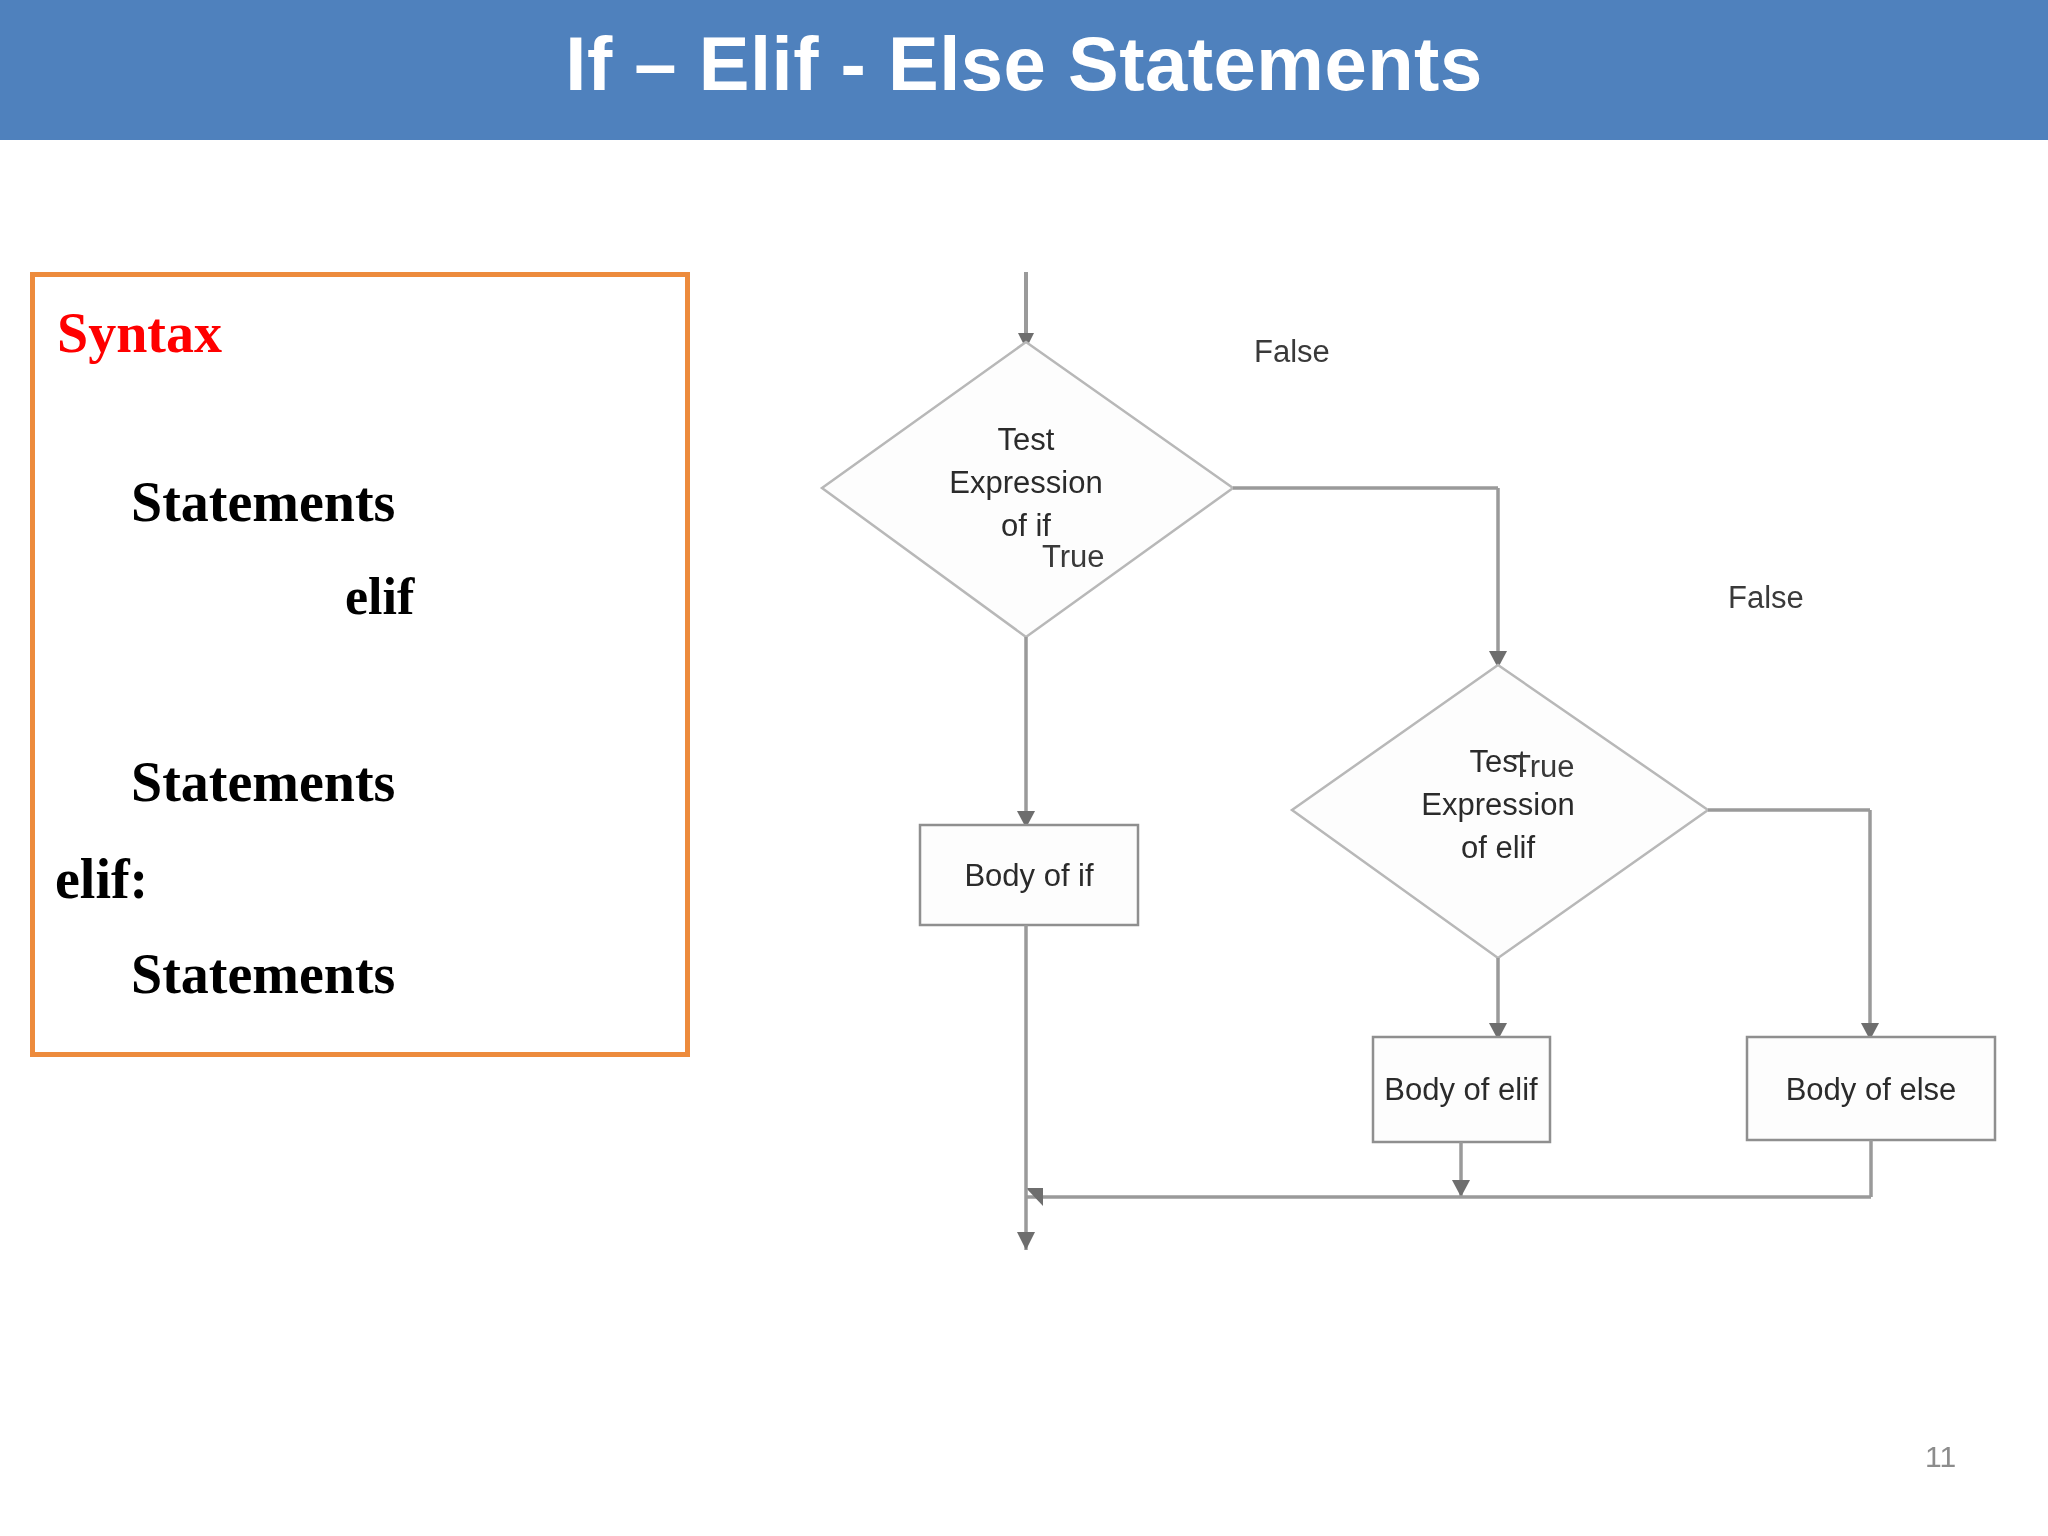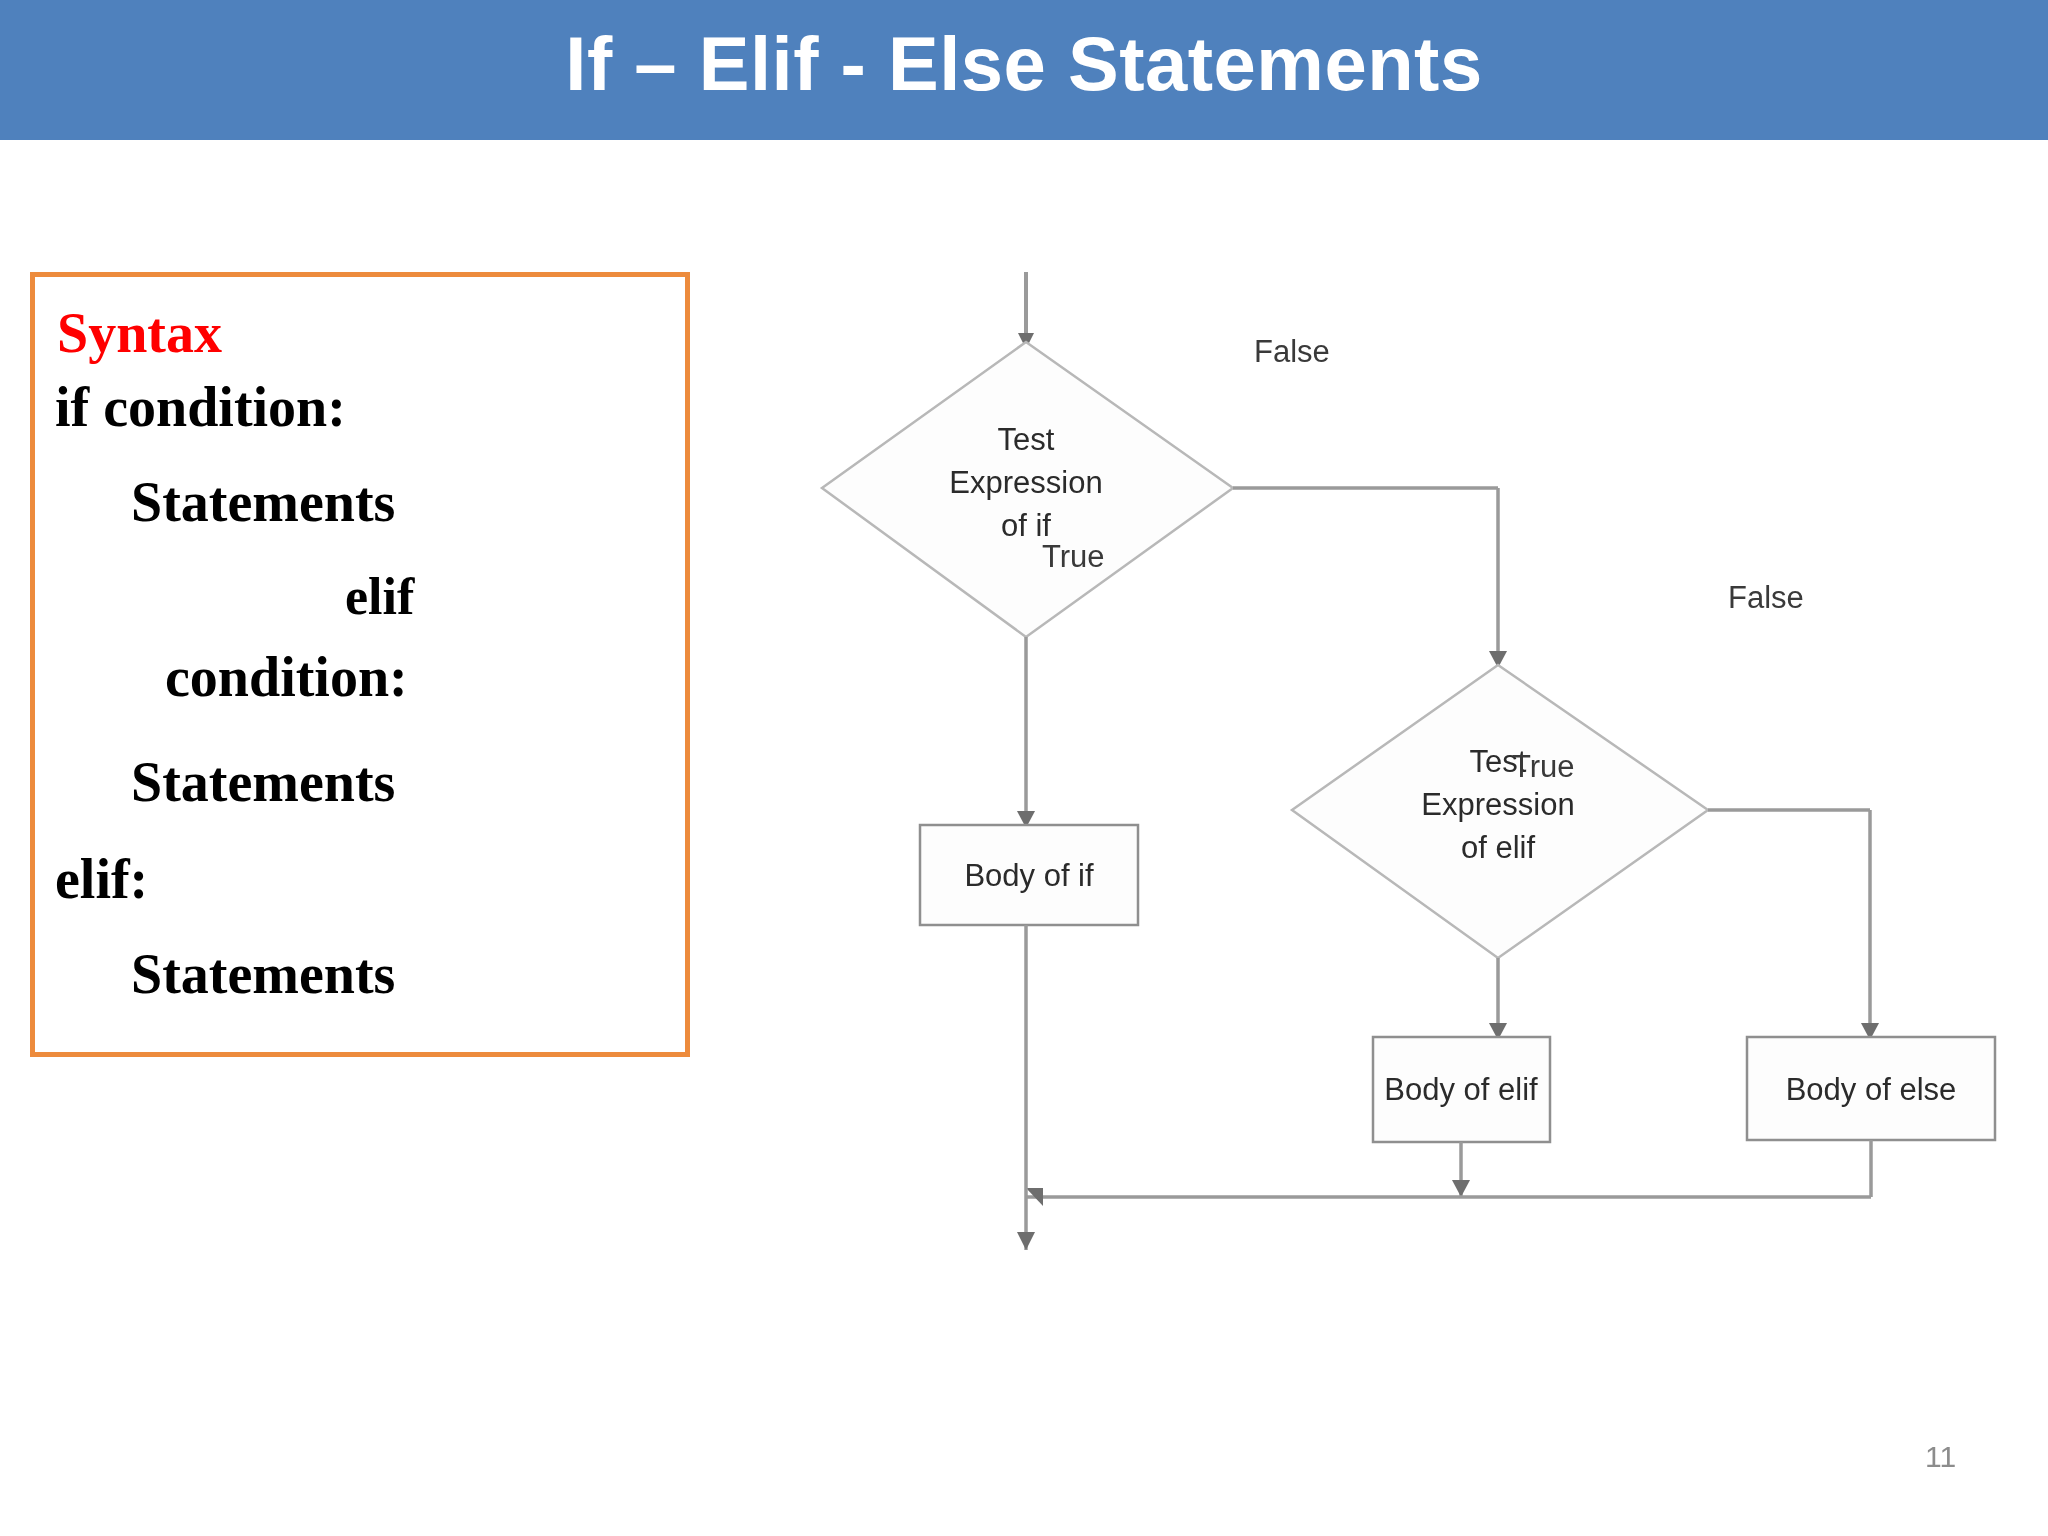--- a/index.html
+++ b/index.html
@@ -137,24 +137,22 @@
 </style>
 </head>
 <body>
 
 <div id="header-band">
   <div id="slide-title">If – Elif - Else Statements</div>
 </div>
 
 <div id="syntax-box">
   <div class="syn-line" id="syn-heading">Syntax</div>
-  <div class="syn-line" id="syn-if">if condition:</div>
   <div class="syn-line" id="syn-stmt1">Statements</div>
   <div class="syn-line" id="syn-elif">elif</div>
-  <div class="syn-line" id="syn-cond">condition:</div>
   <div class="syn-line" id="syn-stmt2">Statements</div>
   <div class="syn-line" id="syn-else">elif:</div>
   <div class="syn-line" id="syn-stmt3">Statements</div>
 </div>
 
 <div id="flowchart">
   <svg id="flow-svg" width="1288" height="1030" viewBox="0 0 1288 1030" xmlns="http://www.w3.org/2000/svg">
     <defs>
       <marker id="arrow-down" viewBox="0 0 12 12" refX="6" refY="10" markerWidth="11" markerHeight="11" orient="auto-start-reverse">
         <path d="M 1 1 L 11 1 L 6 11 z" fill="#6e6e6e"></path>

